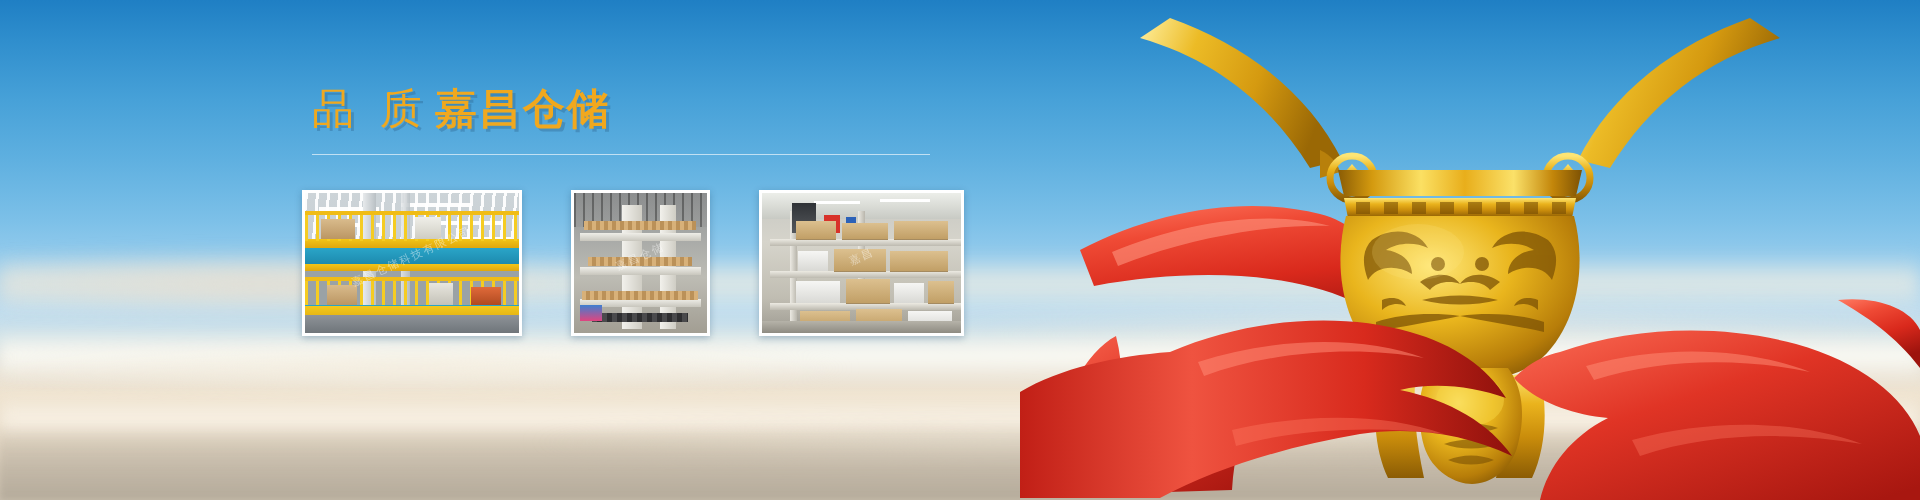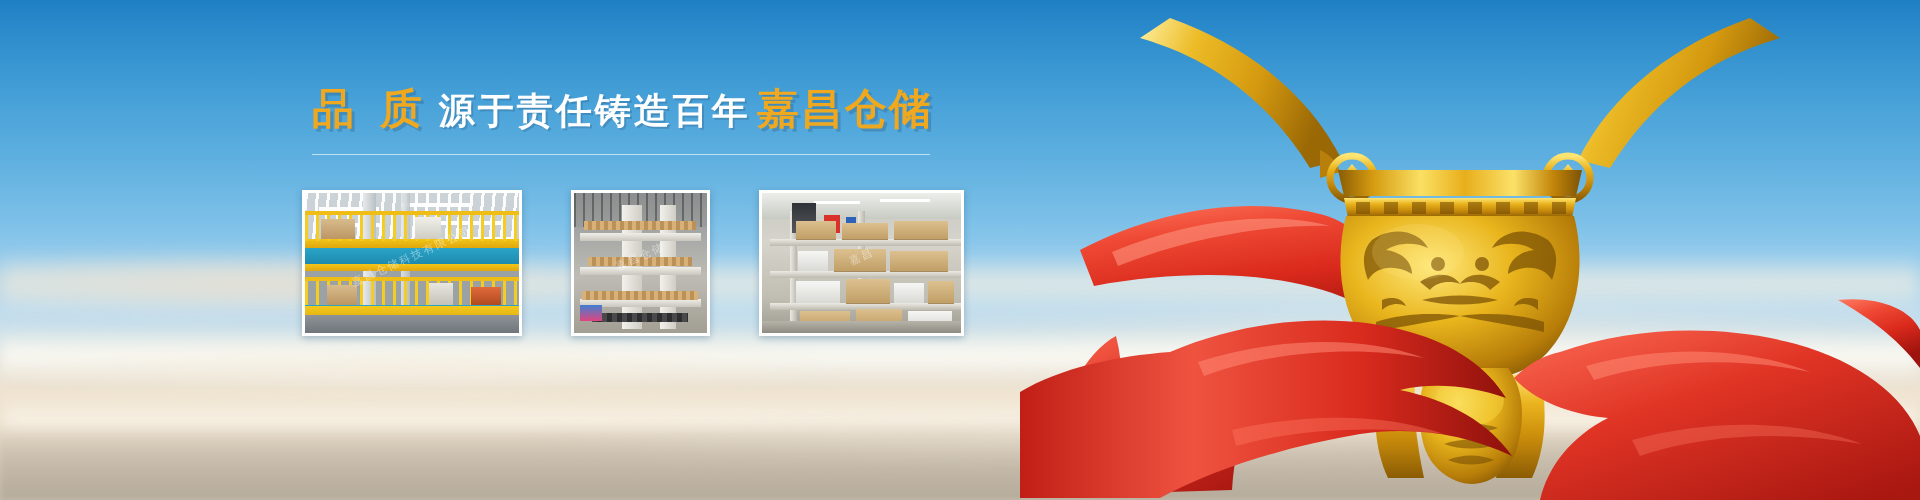--- a/index.html
+++ b/index.html
@@ -111,21 +111,21 @@
   }
   .headline {
     display: flex;
     align-items: baseline;
     white-space: nowrap;
     line-height: 1;
     height: 52px;
   }
   .hl-gold {
     font-size: 42px;
-    font-weight: 700;
+    font-weight: 400;
     color: #f0a81e;
     letter-spacing: 7px;
     text-shadow: 3px 3px 0 rgba(40,90,130,.32);
   }
   .hl-white {
     font-size: 36px;
     font-weight: 700;
     color: #ffffff;
     letter-spacing: 3px;
     margin-left: 10px;
@@ -426,21 +426,20 @@
       <path d="M566 366 C 646 344, 728 348, 790 372 C 722 358, 644 358, 574 380 Z" fill="#ff8f78" opacity=".5"></path>
       <path d="M612 440 C 692 418, 776 420, 842 444 C 772 432, 692 432, 620 456 Z" fill="#ff7f67" opacity=".35"></path>
 
       <path d="M818 300 C 856 296, 890 308, 900 330 L 900 368 C 876 336, 846 316, 818 300 Z" fill="url(#gRed1)"></path>
     </svg>
   </div>
 
   <div class="text-block">
     <div class="headline">
       <span class="hl-gold">品 质</span>
-      <span class="hl-white">源于责任铸造百年</span>
       <span class="hl-gold2">嘉昌仓储</span>
     </div>
     <div class="divider"></div>
   </div>
 
   <div class="photo-row">
 
     <div class="photo p1">
       <div class="scene">
         <div class="roof"></div>

